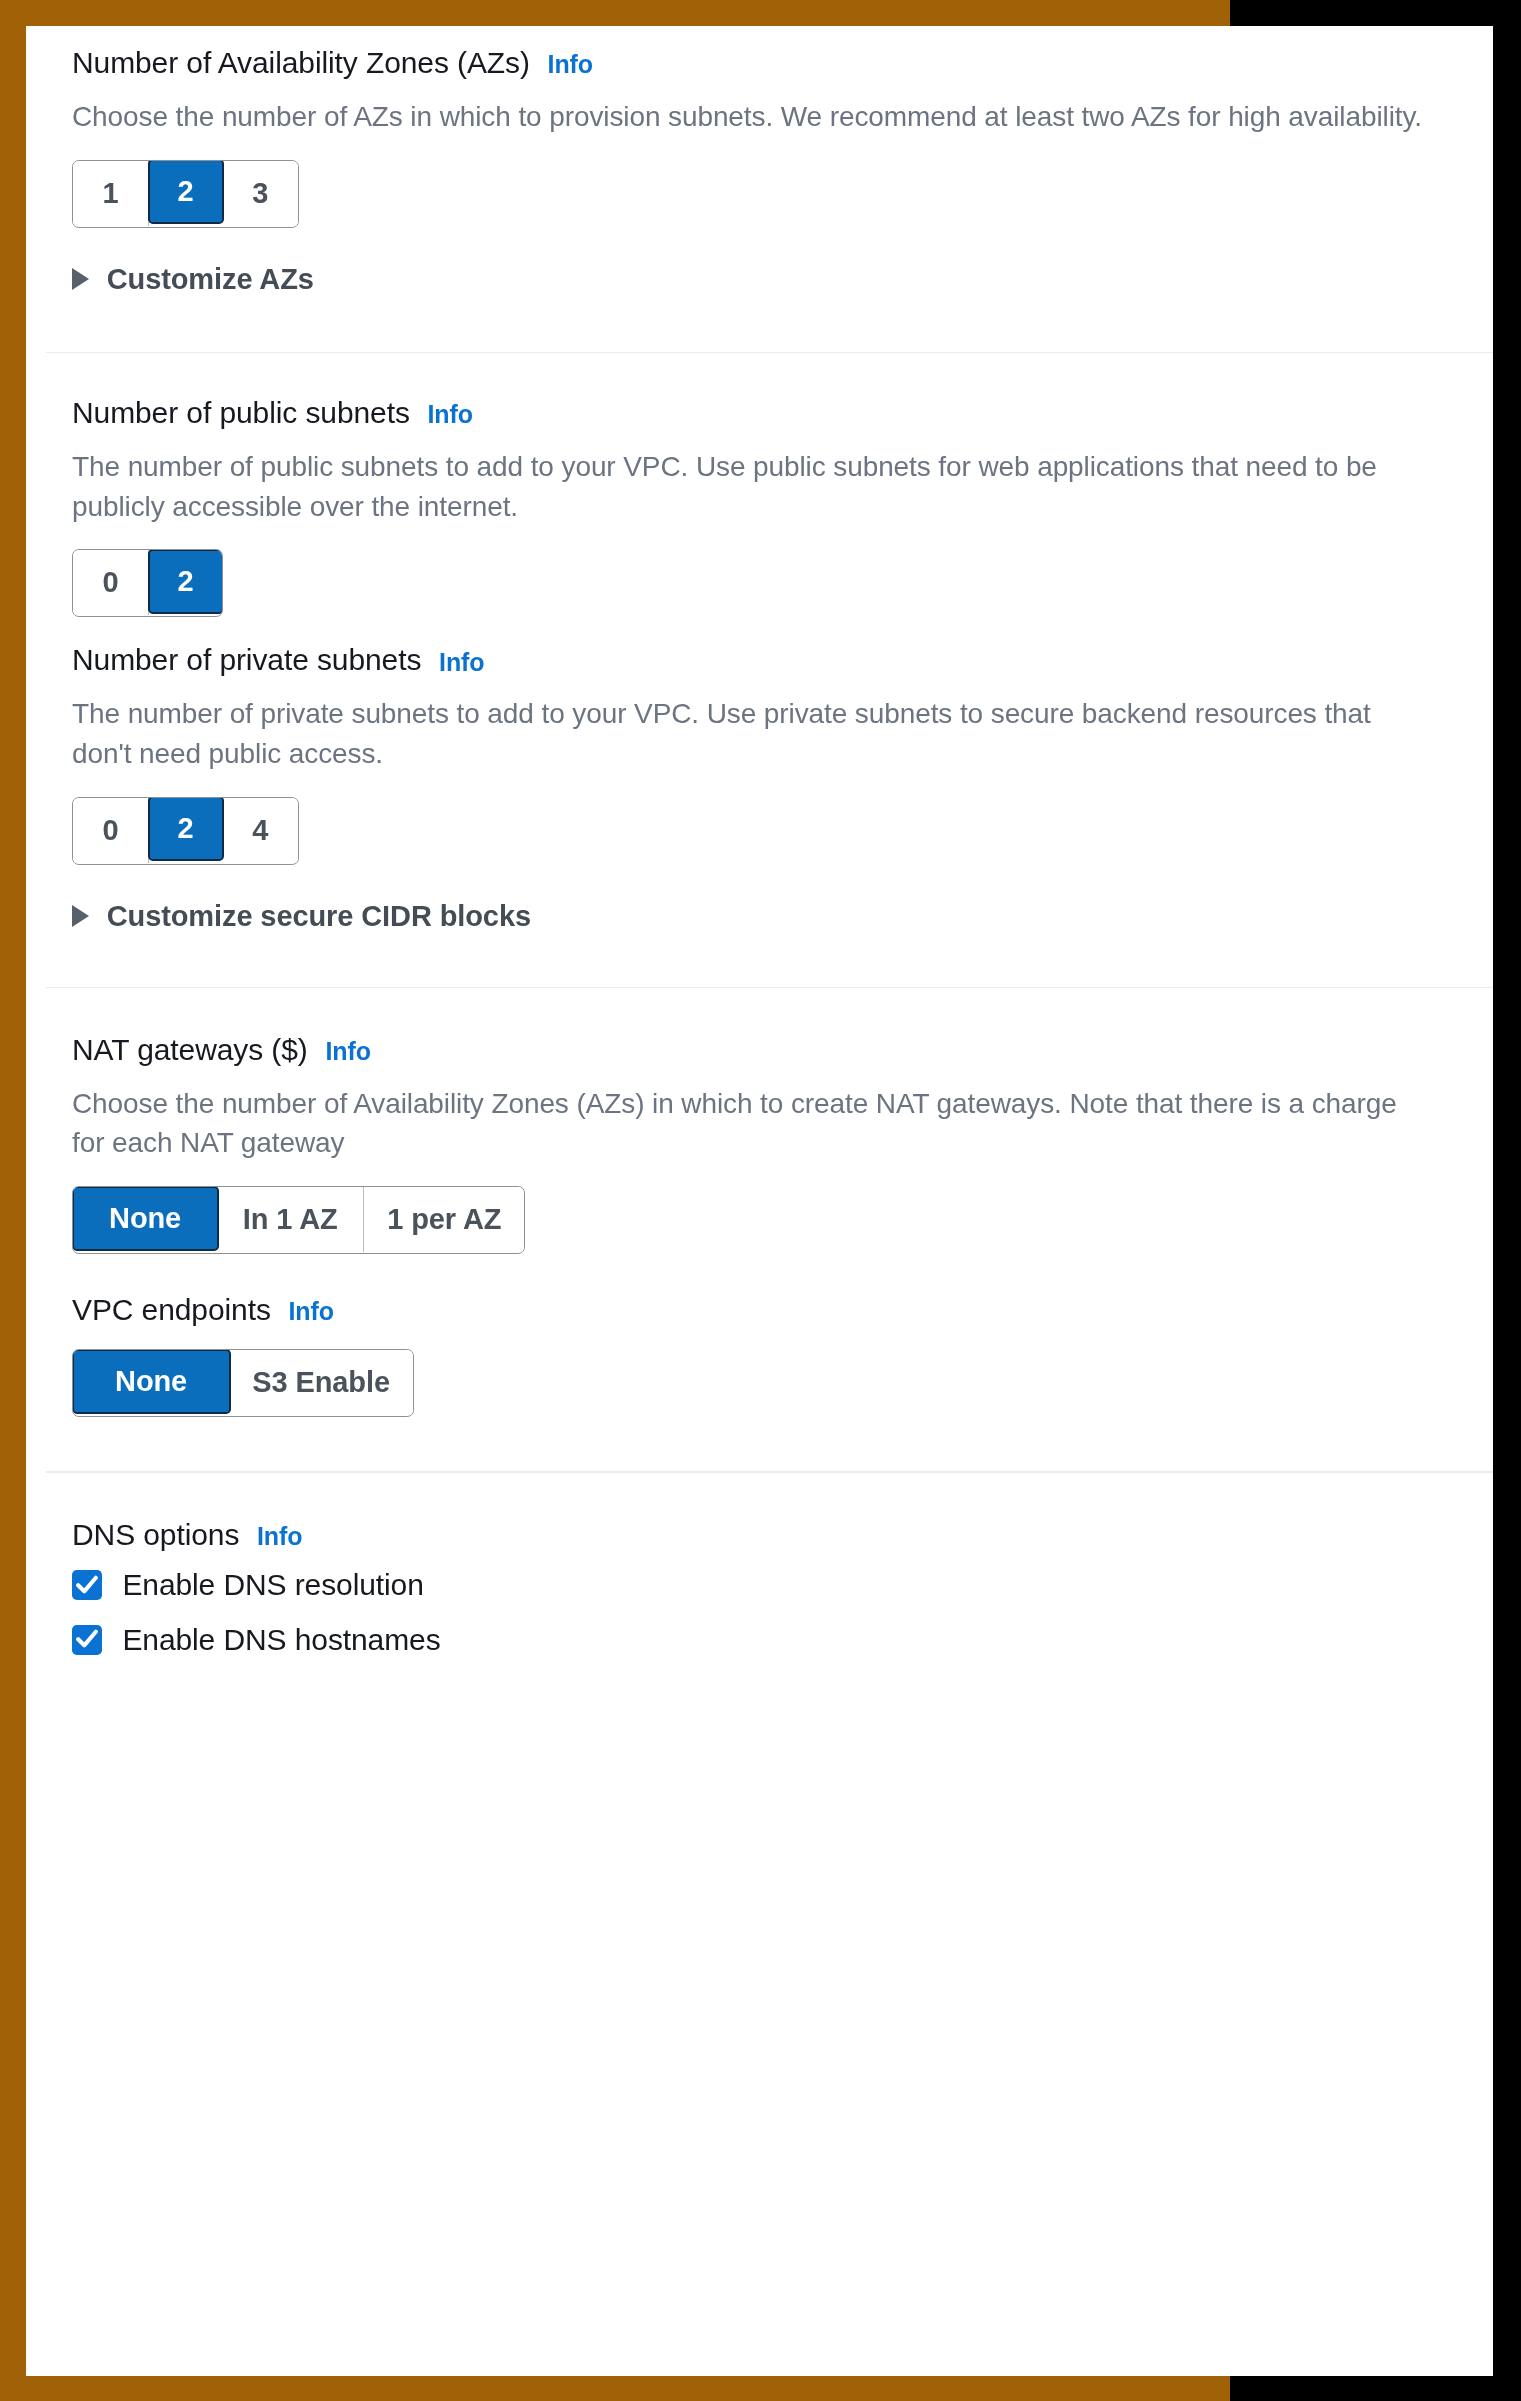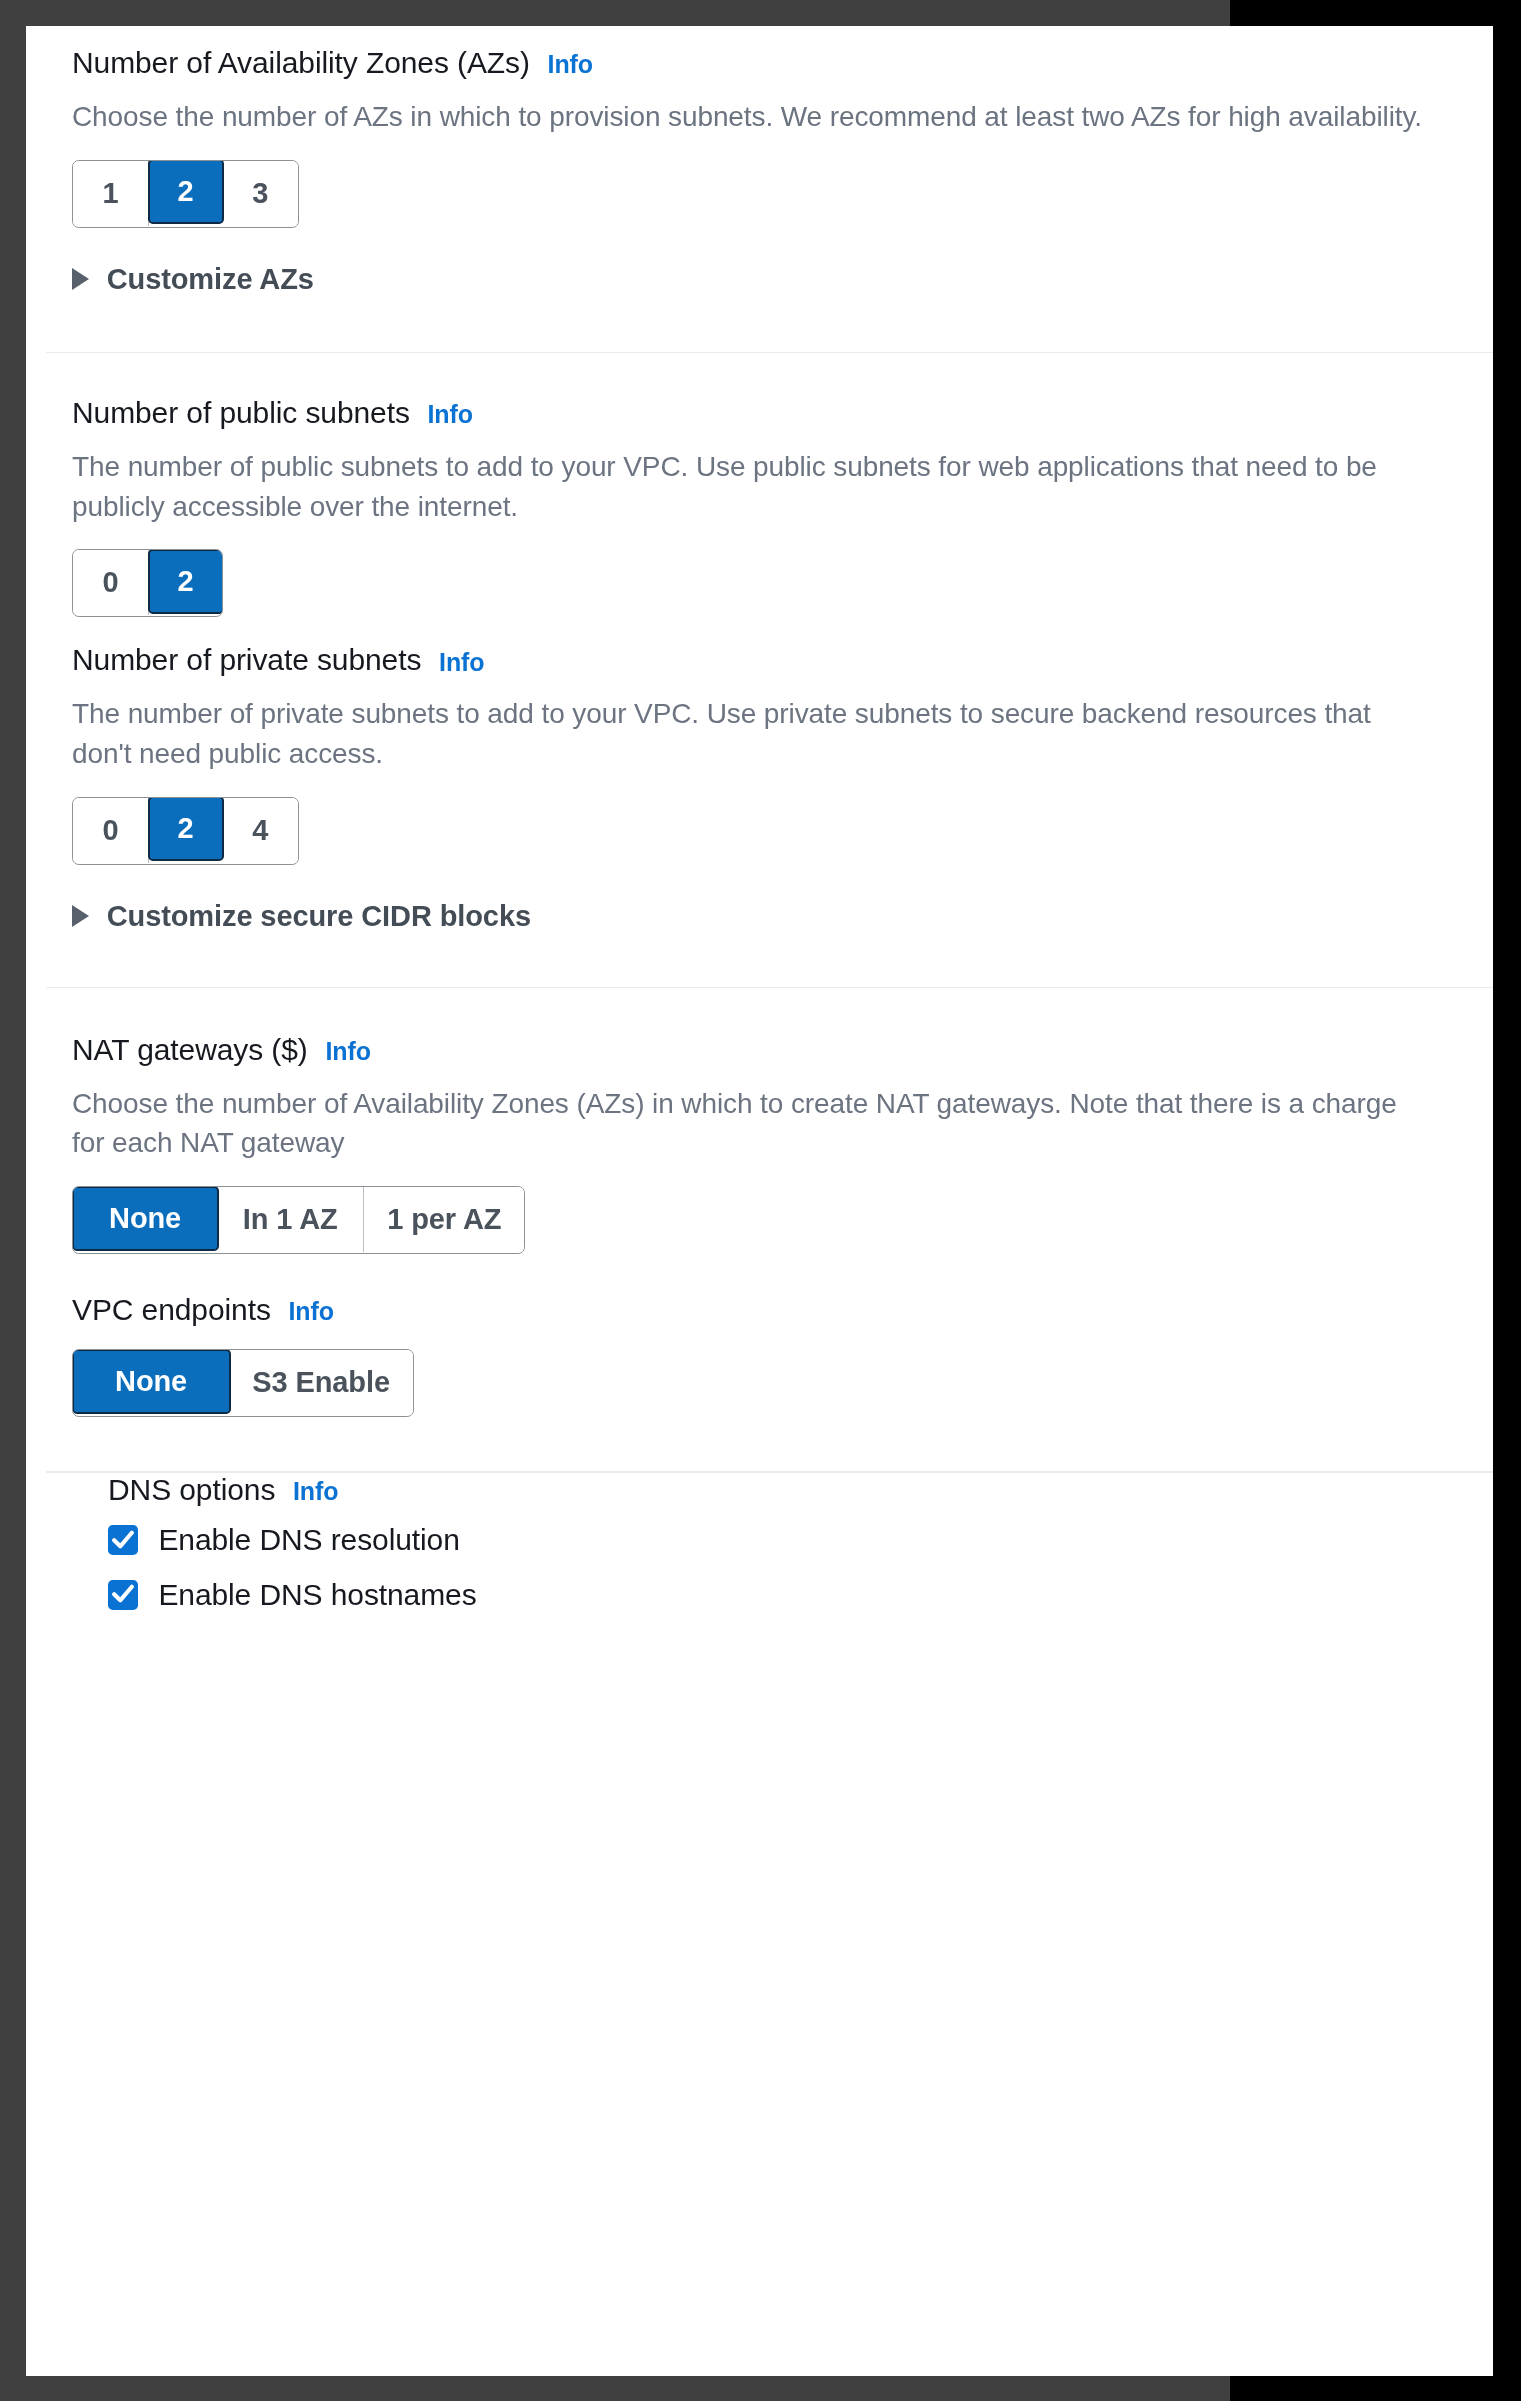--- a/index.html
+++ b/index.html
@@ -13,21 +13,21 @@
     font-family: "Liberation Sans", "DejaVu Sans", sans-serif;
     overflow: hidden;
   }
 
   
   #frame {
     position: absolute;
     left: 0; top: 0;
     width: 1230px;
     height: 2401px;
-    background: #404040;
+    background: #a16207;
     box-sizing: border-box;
   }
   #card {
     position: absolute;
     left: 26px;
     top: 26px;
     width: 1467px;
     height: 2350px;
     background: #ffffff;
     box-sizing: border-box;
@@ -246,21 +246,21 @@
       </div>
 
       <div class="segmented mt-ctrl" style="height:68px;">
         <div class="seg selected" style="min-width:159px;">None</div>
         <div class="seg" style="min-width:159px;">S3 Enable</div>
       </div>
     </div>
 
     <div class="divider" style="margin-top:54px;"></div>
 
-    <div class="section" style="margin-left:36px;">
+    <div class="section" style="padding-top:45px;">
       <div class="field-head">
         <span class="field-label">DNS options</span>
         <span class="info-link">Info</span>
       </div>
 
       <div class="check-row" style="margin-top:17.7px;">
         <span class="checkbox">
           <svg width="22" height="20.4" viewBox="0 0 32 30">
             <path d="M3 15 L12 24 L29 4" stroke="#ffffff" stroke-width="6" fill="none" stroke-linecap="round" stroke-linejoin="round"></path>
           </svg>

